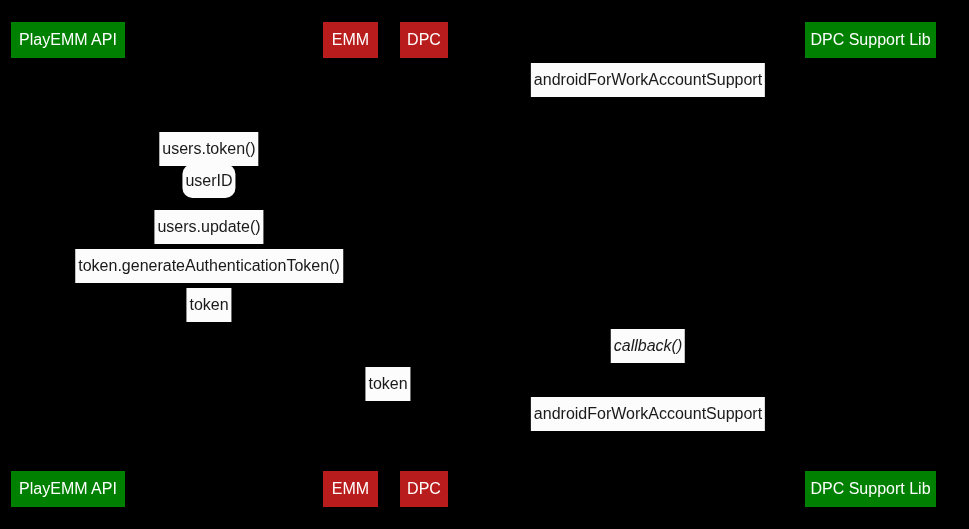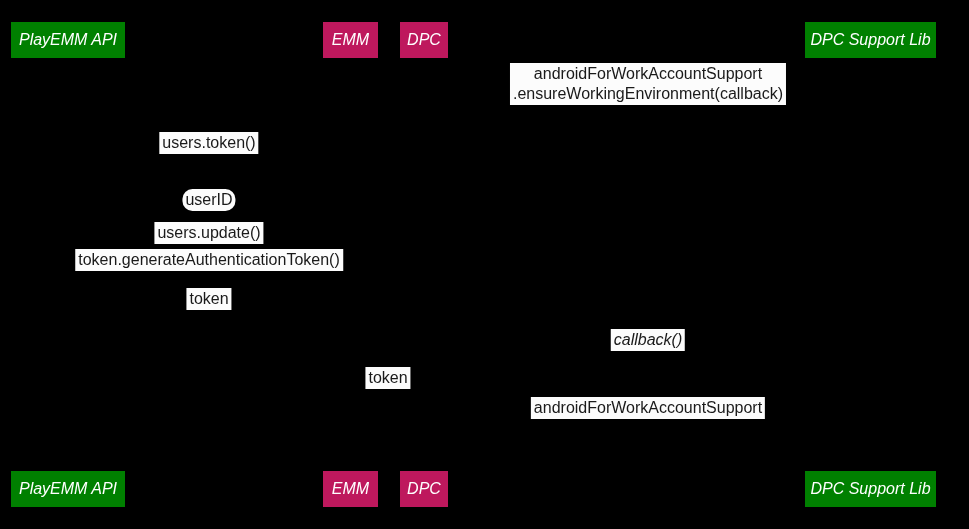--- a/index.html
+++ b/index.html
@@ -17,57 +17,55 @@
   }
   .actor {
     position: absolute;
     height: 36px;
     display: flex;
     align-items: center;
     justify-content: center;
     color: #ffffff;
     font-size: 16px;
     white-space: nowrap;
-    font-style: italic;
   }
   .actor.green { background: #008000; }
-  .actor.blue  { background: #be185d; }
+  .actor.blue  { background: #b91c1c; }
   .msg {
     position: absolute;
     transform: translateX(-50%);
     background: #fcfcfc;
     color: #1a1a1a;
     font-size: 16px;
     line-height: 20px;
-    padding: 1px 3px;
+    padding: 7px 3px;
     white-space: nowrap;
     text-align: center;
   }
   .msg .line { text-align: center; }
 </style>
 </head>
 <body>
 
 <div id="stage">
 
   <div class="actor green" style="left:11px; top:22px; width:114px;">PlayEMM API</div>
   <div class="actor blue" style="left:323px; top:22px; width:55px;">EMM</div>
   <div class="actor blue" style="left:400px; top:22px; width:48px;">DPC</div>
   <div class="actor green" style="left:805px; top:22px; width:131px;">DPC Support Lib</div>
 
   <div class="msg" style="left:648px; top:63px;">
     <div class="line">androidForWorkAccountSupport</div>
-    <div class="line">.ensureWorkingEnvironment(callback)</div>
   </div>
 
   <div class="msg" style="left:209px; top:132px;">users.token()</div>
 
-  <div class="msg" style="left:209px; top:189px;border-radius:10px;">userID</div>
+  <div class="msg" style="left:209px; top:164px;border-radius:10px;">userID</div>
 
-  <div class="msg" style="left:209px; top:210px;margin-top:12px;">users.update()</div>
+  <div class="msg" style="left:209px; top:210px;">users.update()</div>
 
   <div class="msg" style="left:209px; top:249px;">token.generateAuthenticationToken()</div>
 
   <div class="msg" style="left:209px; top:288px;">token</div>
 
   <div class="msg" style="left:648px; top:329px;font-style:italic;">callback()</div>
 
   <div class="msg" style="left:388px; top:367px;">token</div>
 
   <div class="msg" style="left:648px; top:397px;">

